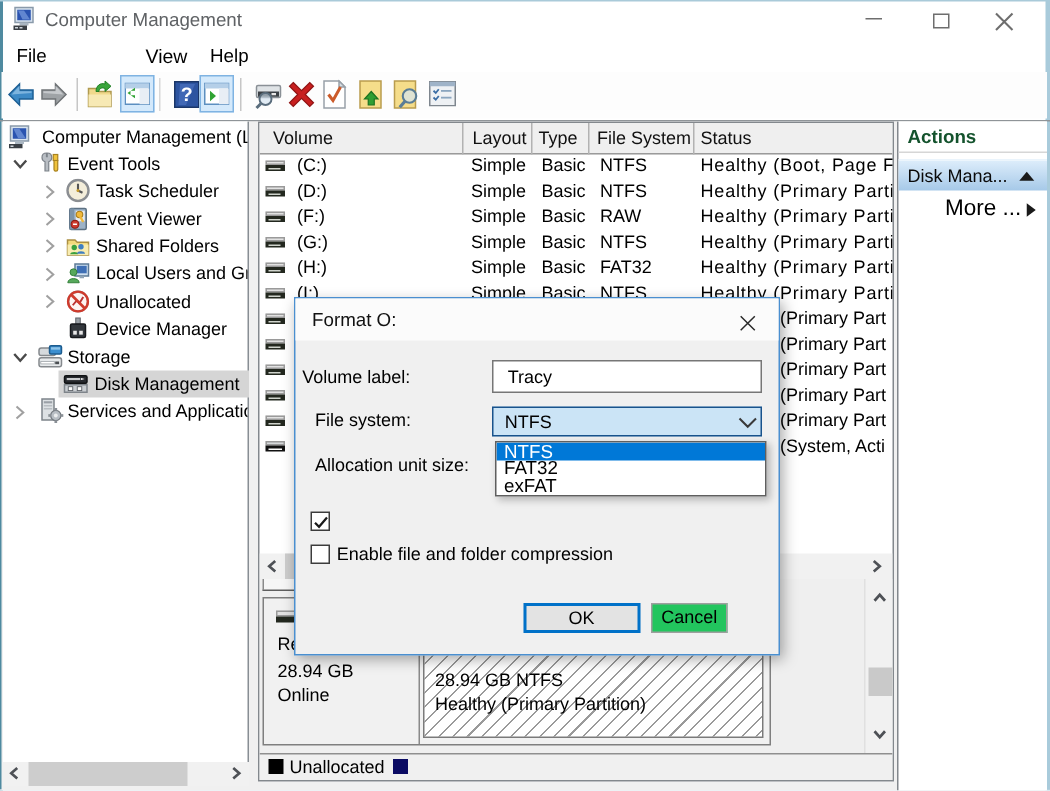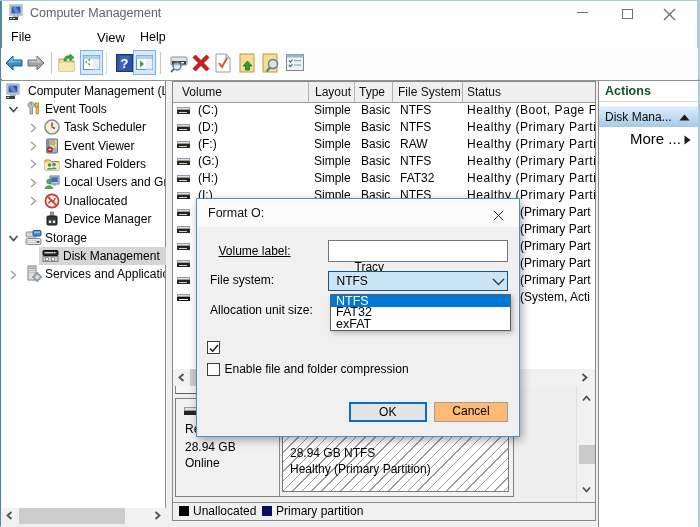--- a/index.html
+++ b/index.html
@@ -454,21 +454,20 @@
     <div style="position:absolute;left:1.5px;top:59px;width:17px;height:19px;background:#c9c9c9;"></div>
     <svg style="left:5px;top:99px;" width="9" height="9" viewBox="0 0 9 9">
         <path d="M1 2.5 L4.5 6.5 L8 2.5" stroke="#4e5156" stroke-width="1.8" fill="none"></path>
       </svg>
   </div>
 
   <div class="a" style="left:0;top:420px;width:422px;height:18px;background:#f0f0f0;border-top:1px solid #8f8f8f;">
     <div class="a" style="left:6.5px;top:3px;width:10px;height:10px;background:#000;"></div>
     <div class="rc" style="left:20.5px;top:0;">Unallocated</div>
     <div class="a" style="left:89.5px;top:3px;width:10px;height:10px;background:#0b0b63;"></div>
-    <div class="rc" style="left:103.5px;top:0;">Primary partition</div>
   </div>
 </div>
 
 <div class="a" style="left:597.5px;top:81px;width:100.5px;height:446px;background:#fff;border-left:1px solid #83888d;">
   <div class="a" style="left:0;top:0;width:99.5px;height:21px;border-bottom:1px solid #d6d6d6;">
     <div class="tx" style="left:6.5px;top:0;height:21px;line-height:21px;font-weight:bold;font-size:12.5px;color:#14532d;">Actions</div>
   </div>
   <div class="a" style="left:0;top:25px;width:99.5px;height:21px;background:linear-gradient(#ddedfb,#a6c9e8);border-top:1px solid #eaf4fc;">
     <div class="tx" style="left:6.5px;top:0;height:21px;line-height:21px;font-size:12px;color:#0a0a0a;">Disk Mana...</div>
     <svg style="left:80px;top:7px;" width="11" height="7" viewBox="0 0 11 7">
@@ -483,23 +482,23 @@
 
 <div class="a" style="left:195.5px;top:197.5px;width:324px;height:239.5px;background:#f0f0f0;border:1px solid #4a8fd0;box-shadow:2px 3px 9px rgba(0,0,0,0.35);z-index:10;">
 
   <div class="a" style="left:0;top:0;width:322px;height:28px;background:#fbfbfb;">
     <div class="tx" style="left:11.5px;top:4px;height:20px;line-height:20px;font-size:12.5px;color:#111;">Format O:</div>
     <svg style="left:296px;top:11px;" width="11" height="11" viewBox="0 0 11 11">
         <path d="M0.8 0.8 L10.2 10.2 M10.2 0.8 L0.8 10.2" stroke="#2a2a2a" stroke-width="1"></path>
       </svg>
   </div>
 
-  <div class="tx" style="left:22px;top:44px;height:17px;line-height:17px;text-decoration:underline;">Volume label:</div>
+  <div class="tx" style="left:5px;top:44px;height:17px;line-height:17px;">Volume label:</div>
   <div class="a" style="left:131px;top:41.5px;width:180px;height:22px;background:#fff;border:1px solid #767676;">
-    <div class="tx" style="left:26px;top:0;height:20px;line-height:20px;margin-top:16px;">Tracy</div>
+    <div class="tx" style="left:10px;top:0;height:20px;line-height:20px;">Tracy</div>
   </div>
 
   <div class="tx" style="left:13.5px;top:73px;height:17px;line-height:17px;">File system:</div>
   <div class="a" style="left:131px;top:72.5px;width:180px;height:20px;background:#cbe4f6;border:1px solid #19538c;">
     <div class="tx" style="left:8px;top:0;height:18px;line-height:18px;">NTFS</div>
     <svg style="left:163px;top:5.5px;" width="13" height="8" viewBox="0 0 13 8">
         <path d="M1 1 L6.5 6.5 L12 1" stroke="#3a3a3a" stroke-width="1.4" fill="none"></path>
       </svg>
   </div>
 
@@ -515,14 +514,14 @@
 
   <div class="a" style="left:10.5px;top:142.5px;width:13px;height:13px;background:#fff;border:1px solid #3c3c3c;">
     <svg style="left:1px;top:1.5px;" width="10" height="9" viewBox="0 0 10 9">
         <path d="M1 4.5 L3.7 7.2 L9 1" stroke="#1a1a1a" stroke-width="1.5" fill="none"></path>
       </svg>
   </div>
   <div class="a" style="left:10.5px;top:164.5px;width:13px;height:13px;background:#fff;border:1px solid #3c3c3c;"></div>
   <div class="tx" style="left:28px;top:162.5px;height:17px;line-height:17px;">Enable file and folder compression</div>
 
   <div class="a" style="left:152.5px;top:203px;width:77.5px;height:20.5px;background:#e3e3e3;border:2px solid #0071c8;text-align:center;line-height:16.5px;font-size:12px;">OK</div>
-  <div class="a" style="left:237.5px;top:203.5px;width:74px;height:19.5px;background:#fdba74;border:1px solid #9e9e9e;text-align:center;line-height:17.5px;font-size:12px;">Cancel</div>
+  <div class="a" style="left:237.5px;top:203.5px;width:51px;height:19.5px;background:#22c55e;border:1px solid #9e9e9e;text-align:center;line-height:17.5px;font-size:12px;">Cancel</div>
 </div>
 
 </body></html>

